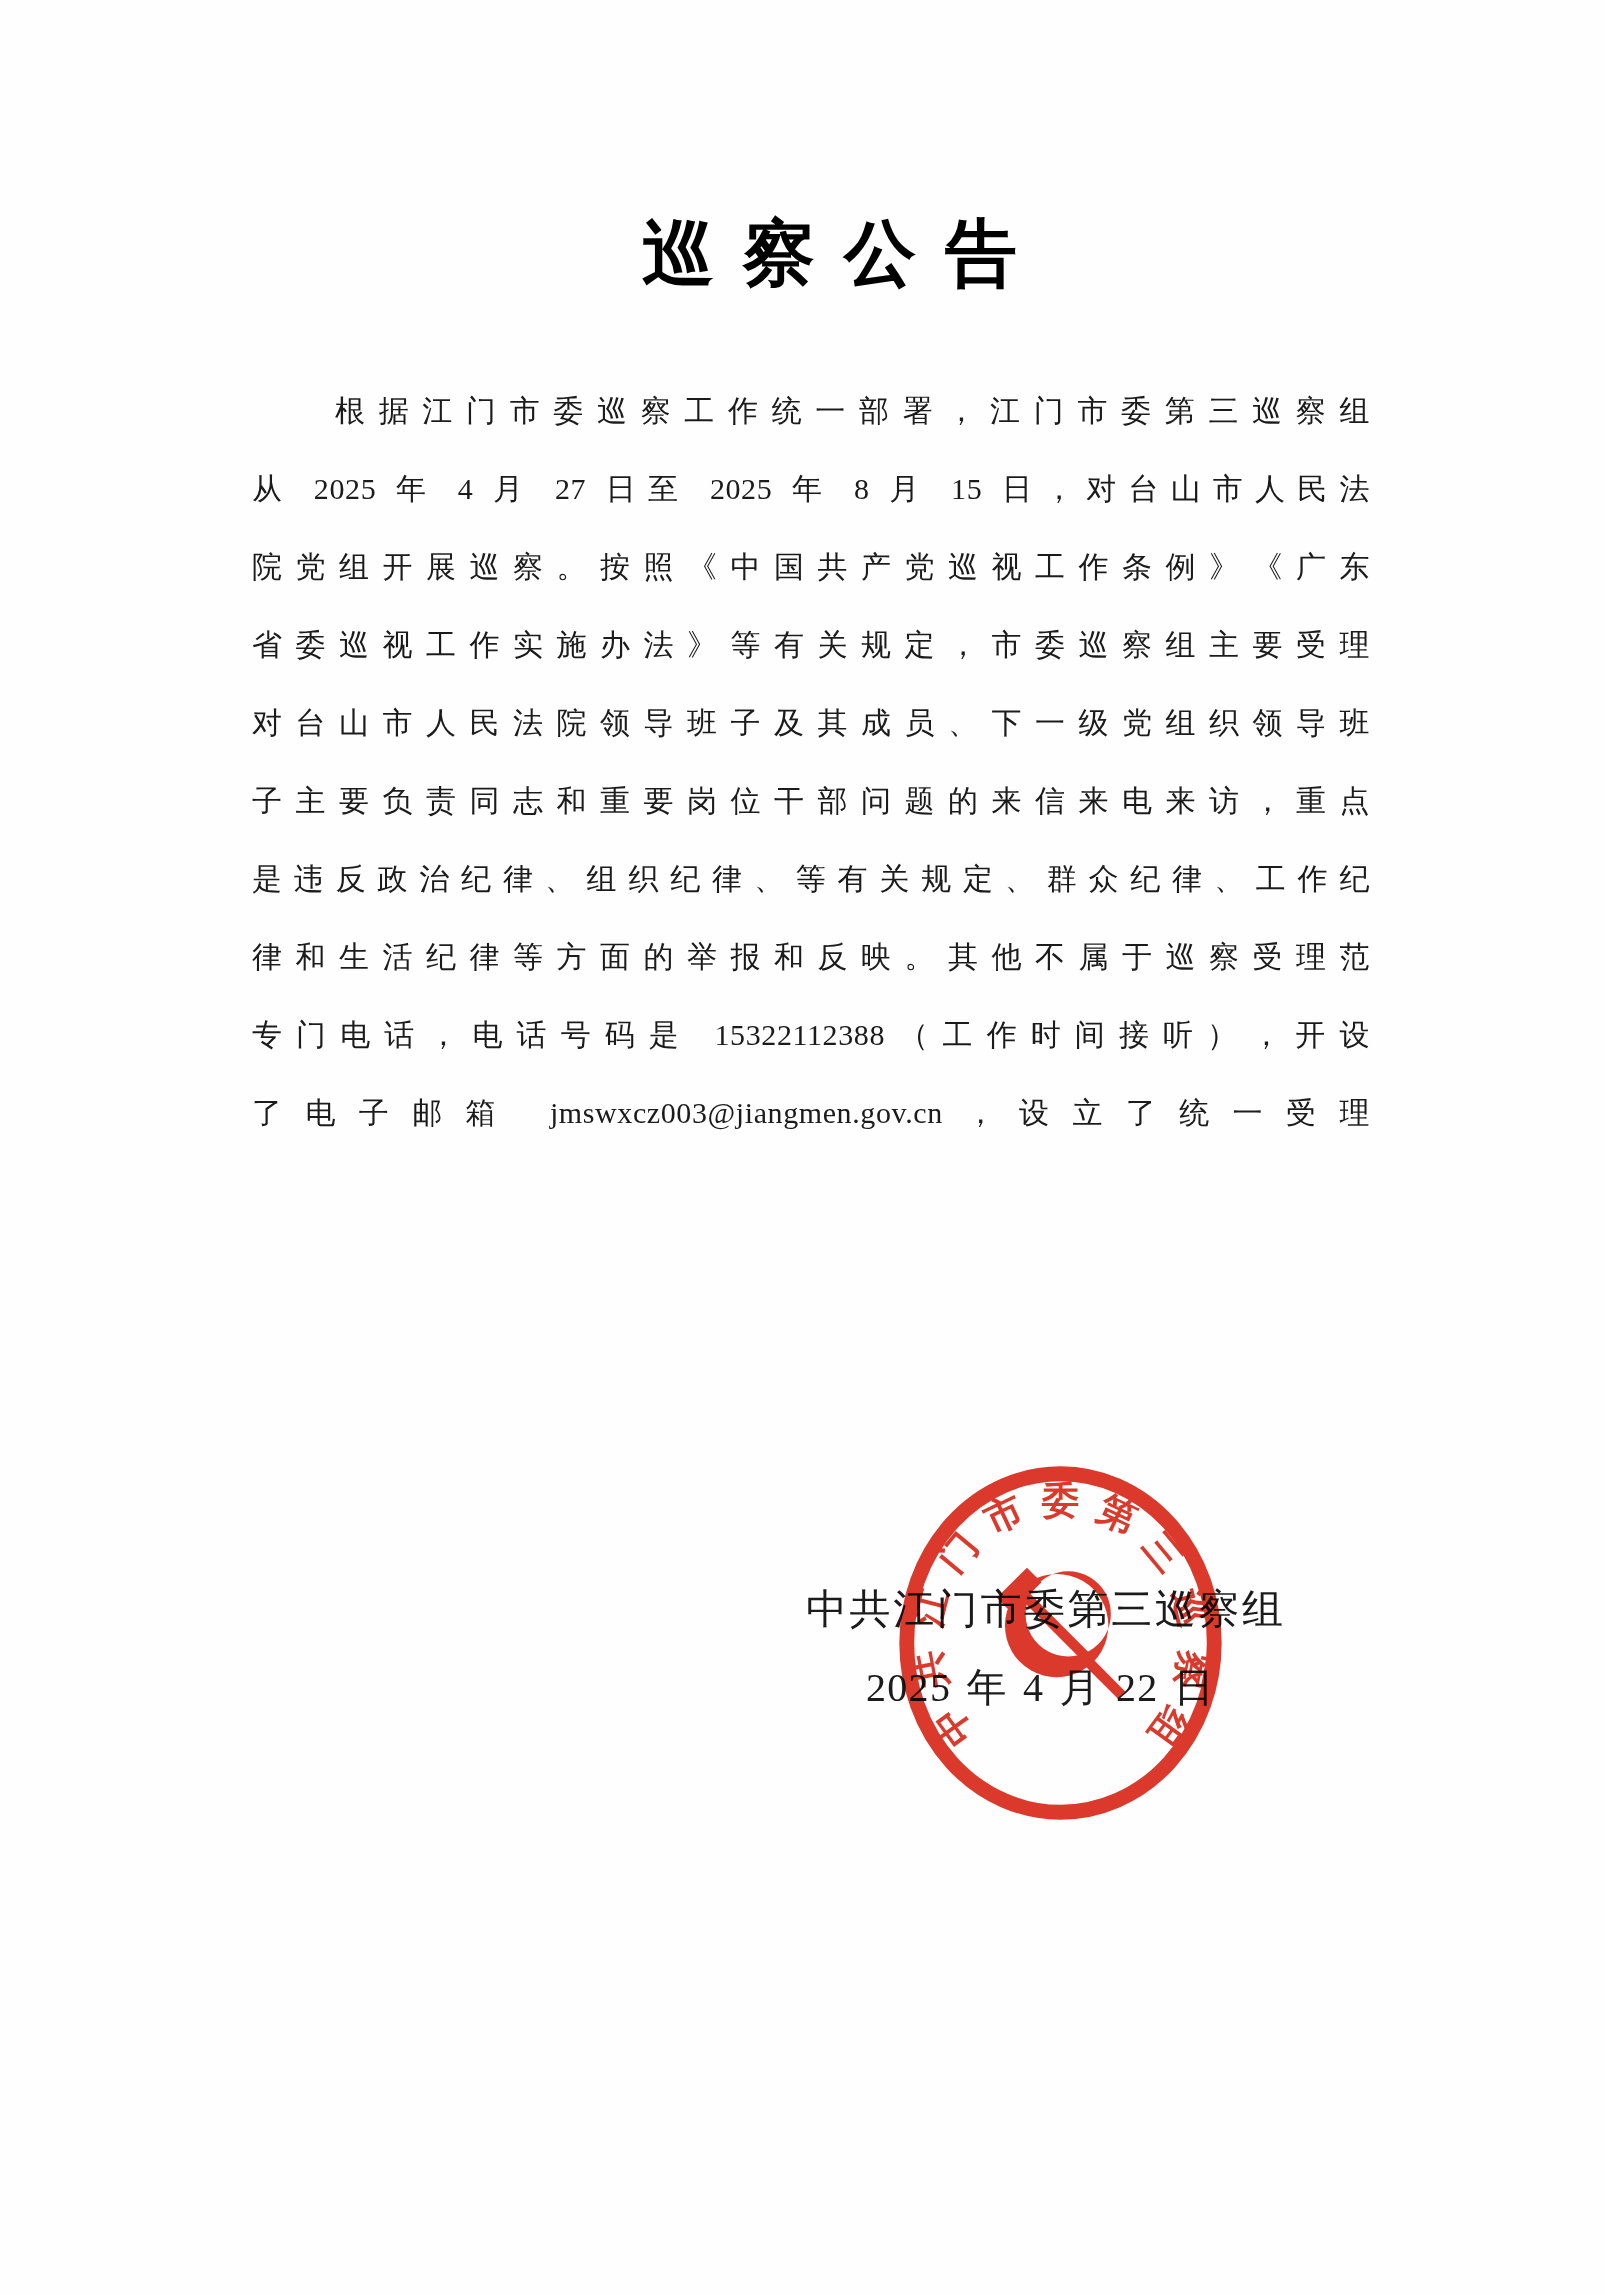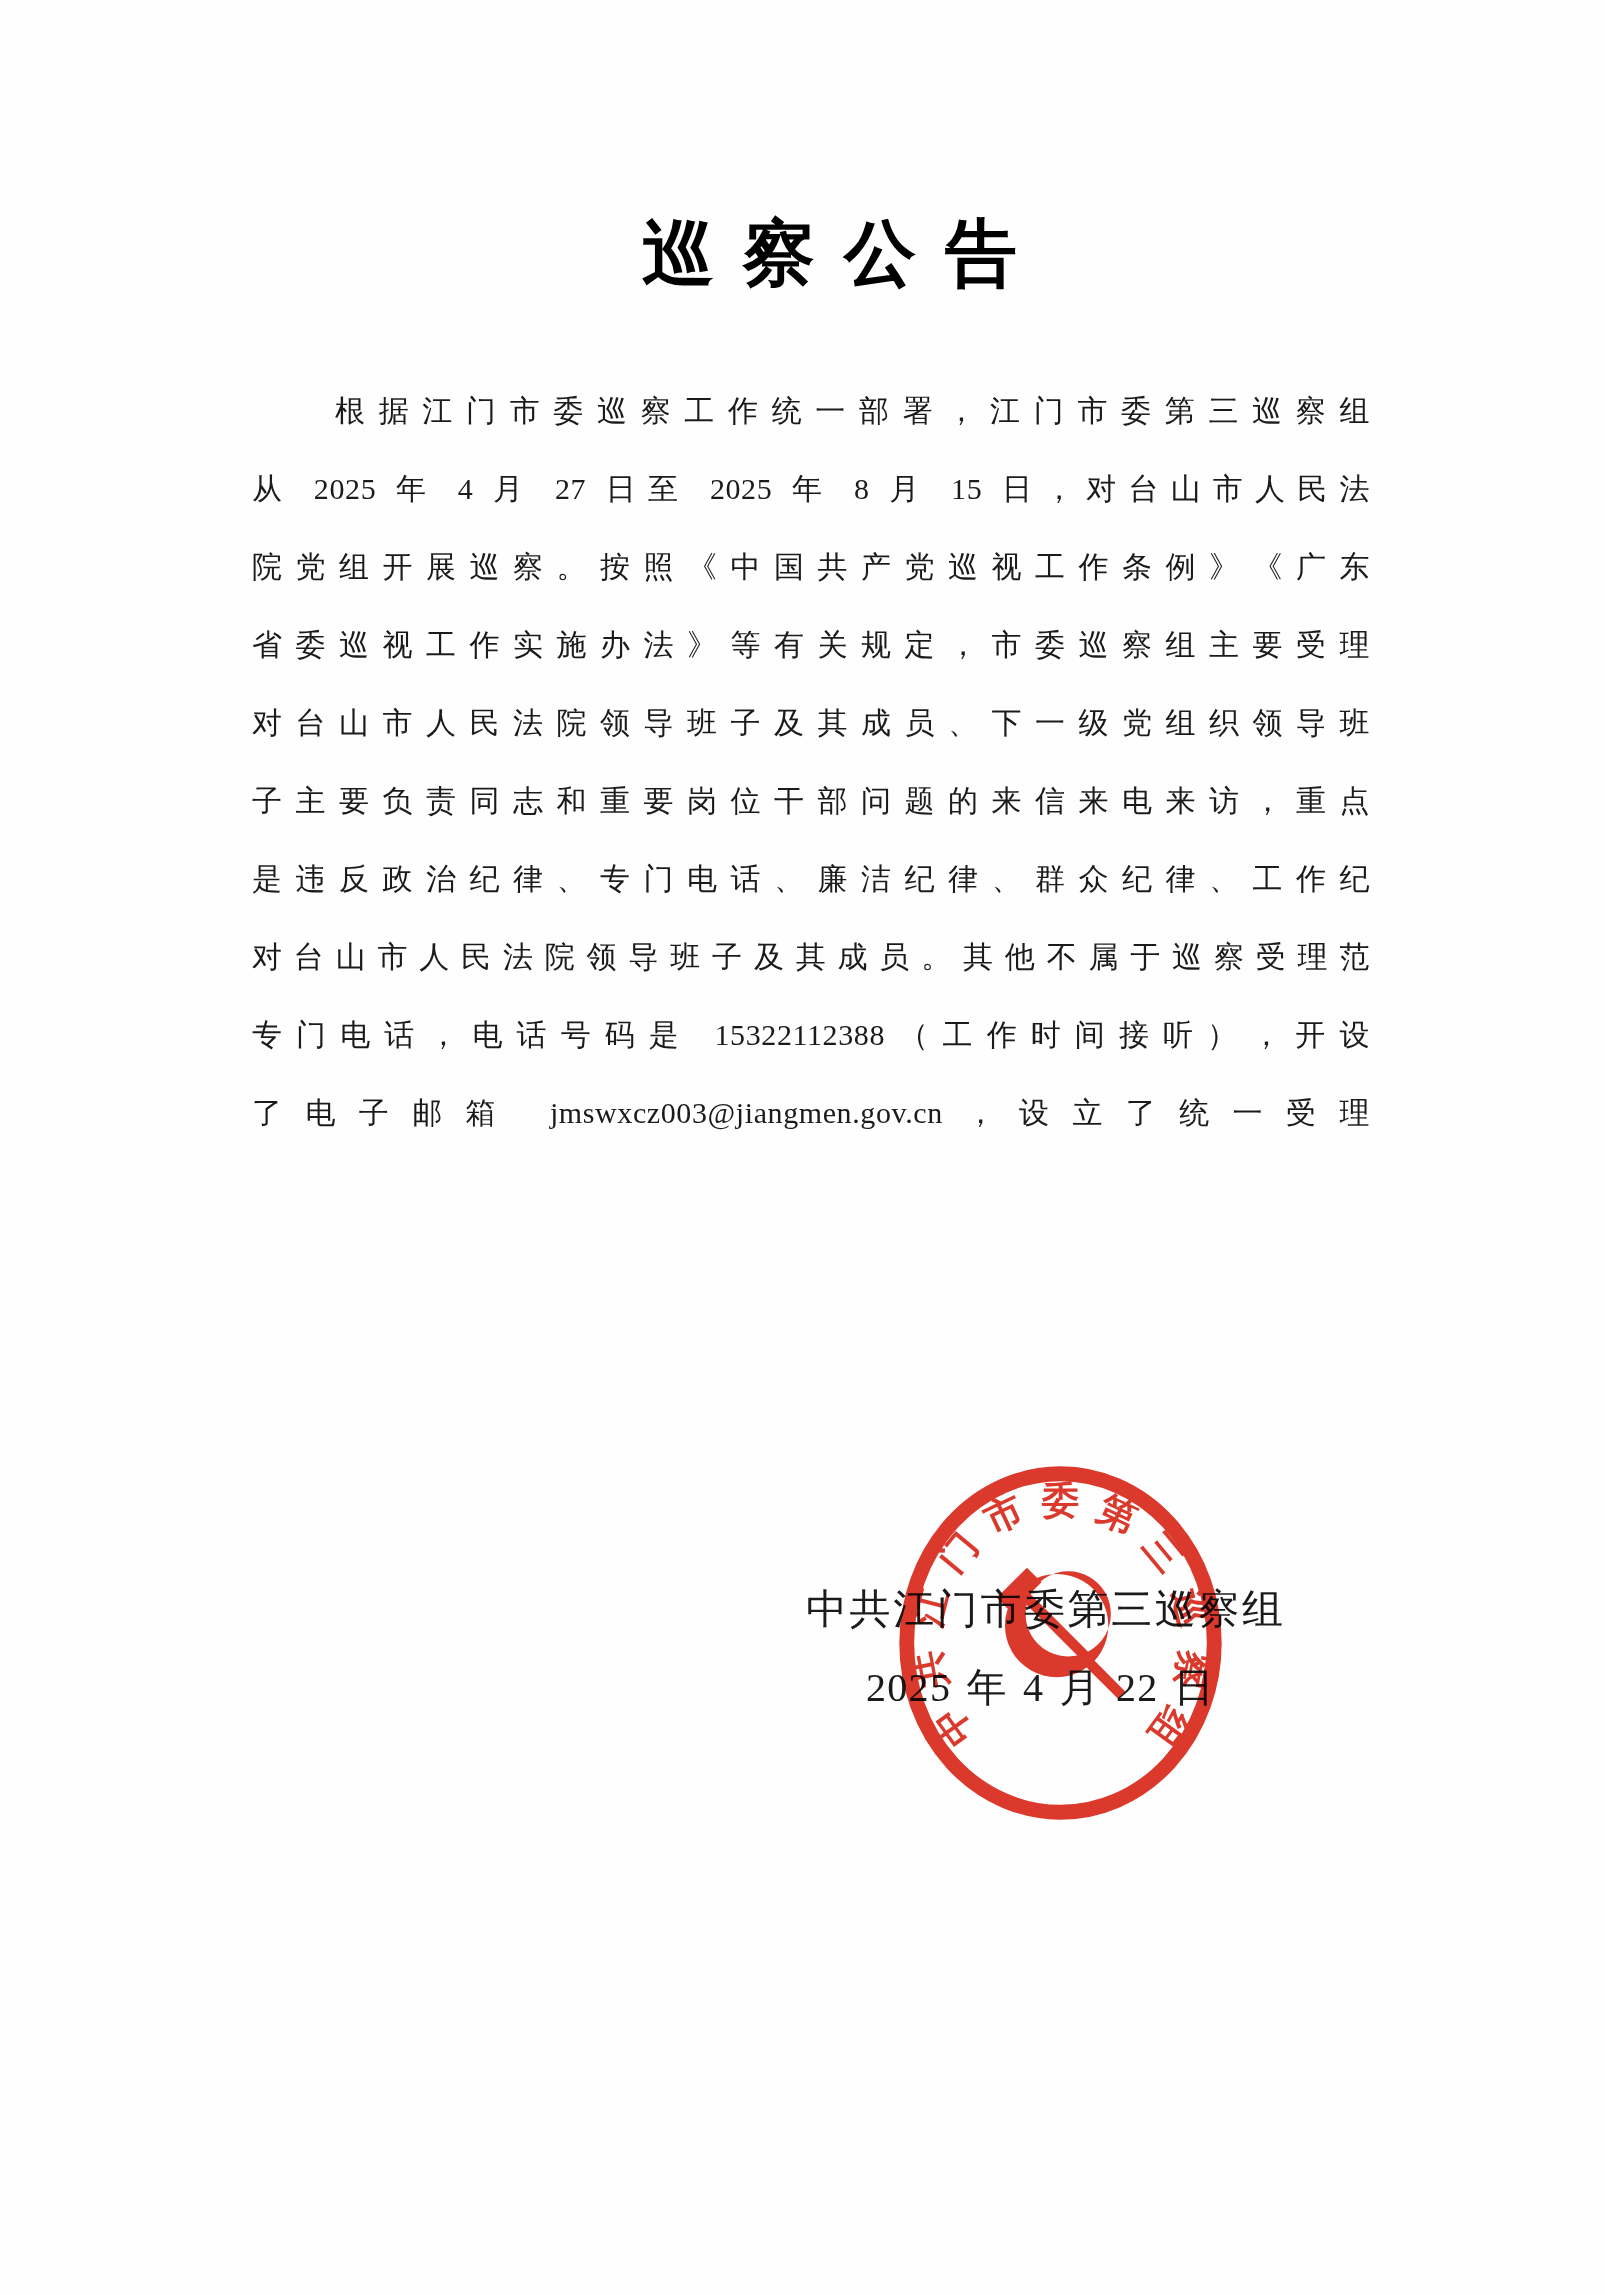--- a/index.html
+++ b/index.html
@@ -94,22 +94,22 @@
 
   <div class="doc-title">巡察公告</div>
 
   <div class="body-text" id="body-text">
       <div class="line indent">根据江门市委巡察工作统一部署，江门市委第三巡察组</div>
       <div class="line">从 2025 年 4 月 27 日至 2025 年 8 月 15 日，对台山市人民法</div>
       <div class="line">院党组开展巡察。按照《中国共产党巡视工作条例》《广东</div>
       <div class="line">省委巡视工作实施办法》等有关规定，市委巡察组主要受理</div>
       <div class="line">对台山市人民法院领导班子及其成员、下一级党组织领导班</div>
       <div class="line">子主要负责同志和重要岗位干部问题的来信来电来访，重点</div>
-      <div class="line">是违反政治纪律、专门电话、廉洁纪律、群众纪律、工作纪</div>
-      <div class="line">对台山市人民法院领导班子及其成员。其他不属于巡察受理范</div>
+      <div class="line">是违反政治纪律、组织纪律、等有关规定、群众纪律、工作纪</div>
+      <div class="line">律和生活纪律等方面的举报和反映。其他不属于巡察受理范</div>
       <div class="line">专门电话，电话号码是 15322112388（工作时间接听），开设</div>
       <div class="line">了电子邮箱 jmswxcz003@jiangmen.gov.cn，设立了统一受理</div>
     </div>
 
   <div class="signature-issuer">中共江门市委第三巡察组</div>
 
   <div class="signature-date">2025 年 4 月 22 日</div>
 
   <svg class="stamp" viewBox="0 0 500 548" aria-hidden="true">
     <g id="seal-group">

